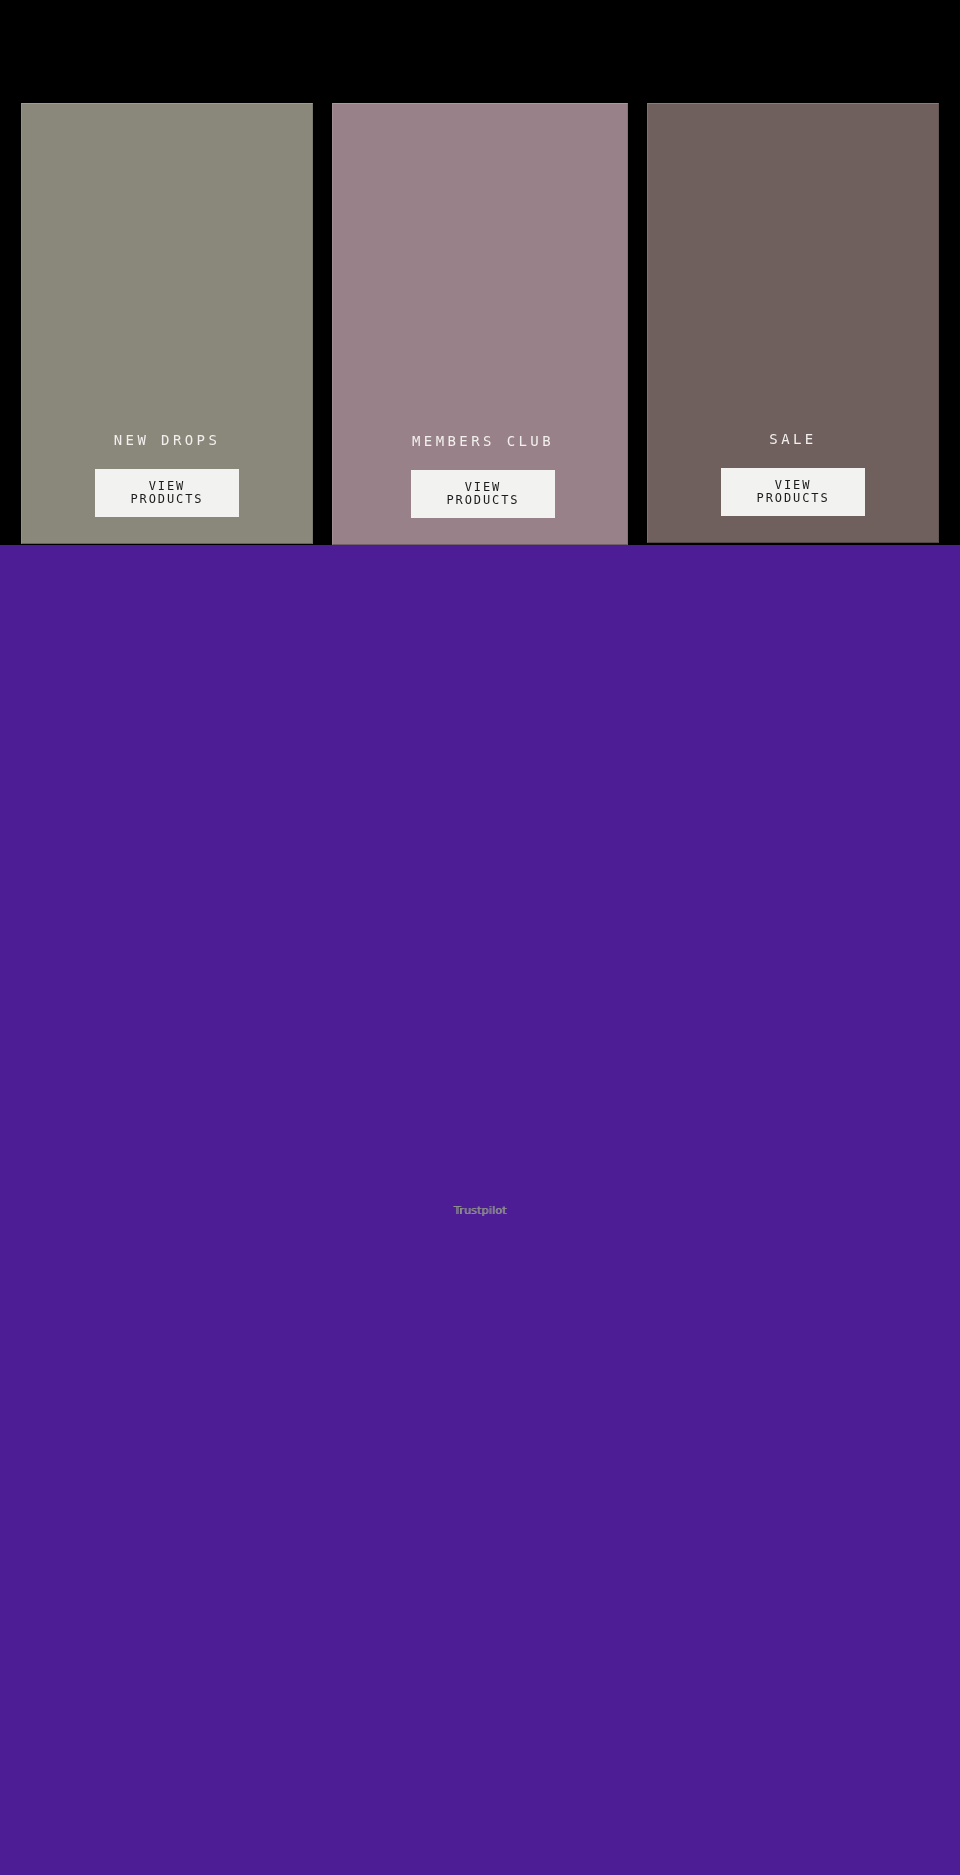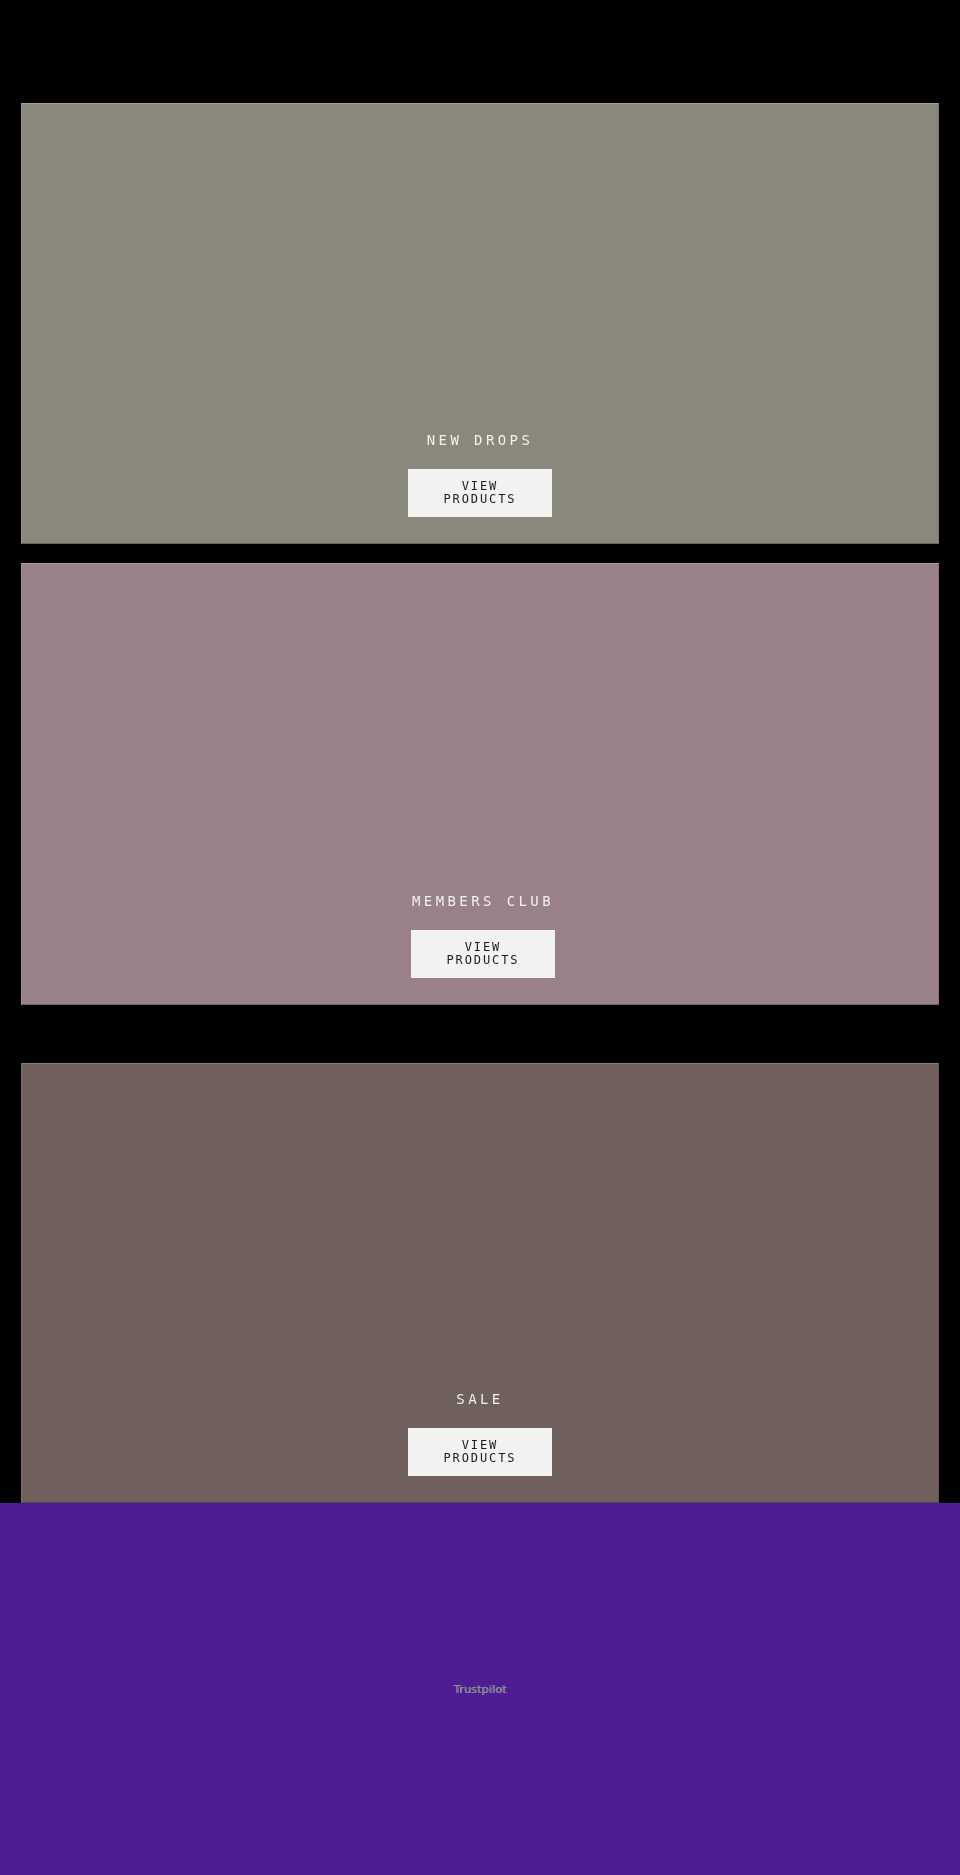--- a/index.html
+++ b/index.html
@@ -22,41 +22,41 @@
     align-items: center;
   }
 
   
   .top-spacer { height: 103px; width: 100%; flex: 0 0 auto; }
 
   .collections {
     width: 100%;
     padding: 0 21px;
     display: flex;
-    flex-direction: column;
+    flex-direction: row;
     gap: 19px;
   }
 
   .collection-card {
     position: relative;
     width: 100%;
     display: flex;
     flex-direction: column;
     align-items: center;
     justify-content: flex-end;
     border-top: 1px solid rgba(255,255,255,0.18);
     border-left: 1px solid rgba(255,255,255,0.10);
     border-right: 1px solid rgba(0,0,0,0.10);
     border-bottom: 1px solid rgba(0,0,0,0.25);
     overflow: hidden;
   }
 
   .card-new-drops     { height: 441px; background: #8A877B; }
   .card-members-club  { height: 442px; background: #988189; padding-left: 6px; }
-  .card-sale          { height: 440px; background: #6F605D; margin-top: 39px; }
+  .card-sale          { height: 440px; background: #6F605D; }
 
   .card-inner {
     width: 100%;
     display: flex;
     flex-direction: column;
     align-items: center;
   }
 
   .card-title {
     color: #F2F0EE;

